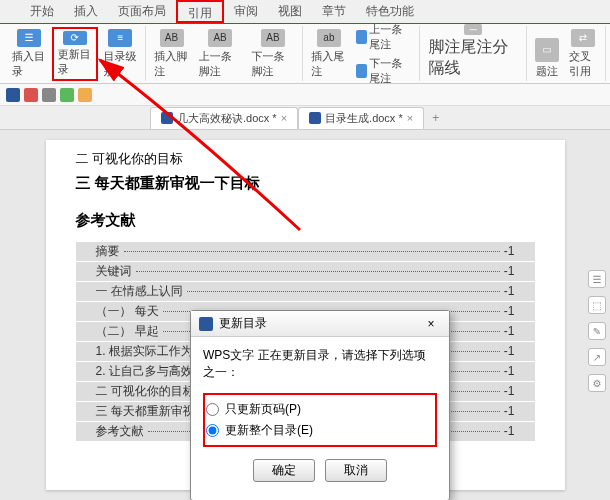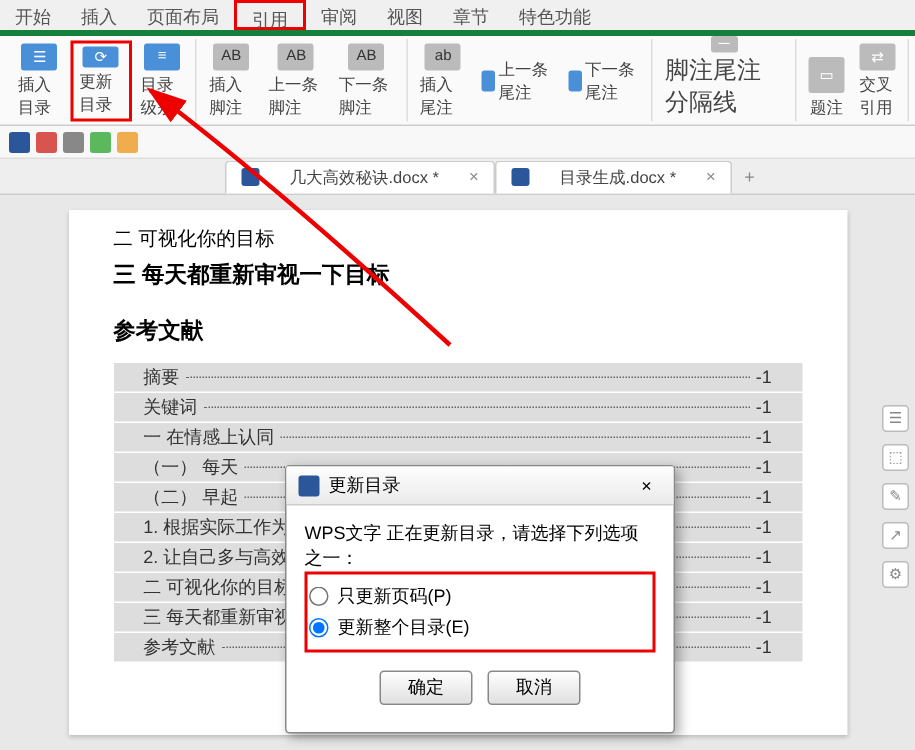--- a/index.html
+++ b/index.html
@@ -1,56 +1,56 @@
 <!DOCTYPE html>
 <html><head>
 <meta charset="utf-8">
 <style>
   * { box-sizing: border-box; margin: 0; padding: 0; font-family: "Microsoft YaHei", sans-serif; }
   body { width: 610px; height: 500px; background: #fff; overflow: hidden; position: relative; font-size: 12px; }
   
-  .tabs { display: flex; background: #f0f0f0; border-bottom: 4px solid #15803d; height: 24px; }
+  .tabs { display: flex; background: #f0f0f0; border-bottom: 1px solid #15803d; height: 24px; padding-left: 20px; }
   .tab { padding: 3px 10px; color: #555; cursor: pointer; }
   .tab.highlighted { border: 2px solid #e00; }
   
   .ribbon { display: flex; background: #fafafa; height: 60px; border-bottom: 1px solid #ccc; padding: 2px 4px; }
   .ribbon-group { display: flex; gap: 2px; border-right: 1px solid #ddd; padding: 0 4px; align-items: center; }
   .ribbon-btn { display: flex; flex-direction: column; align-items: center; justify-content: flex-end; padding: 2px 4px; font-size: 11px; color: #444; cursor: pointer; height: 54px; }
   .ribbon-btn .icon { width: 24px; height: 24px; background: #4a90d9; border-radius: 2px; margin-bottom: 2px; display:flex; align-items:center; justify-content:center; color:#fff; font-size:10px;}
   .ribbon-btn.small .icon { width: 18px; height: 18px; }
   .ribbon-btn.highlighted { border: 2px solid #e00; }
-  .ribbon-sub { display:flex; gap:2px; }
+  .ribbon-sub { display:flex; flex-direction:column; gap:2px; }
   .ribbon-sub .row { display:flex; align-items:center; gap:2px; font-size:11px; color:#444; padding:1px 4px; cursor:pointer;}
   .ribbon-sub .row .mini-icon{width:14px;height:14px;background:#4a90d9;border-radius:2px;}
   
   .quickbar { display:flex; gap:4px; padding:2px 6px; background:#f8f8f8; border-bottom:1px solid #ddd; height:22px; align-items:center;}
   .quickbar .qicon{width:14px;height:14px;border-radius:2px;}
   
   .doctabs { display:flex; background:#eee; border-bottom:1px solid #ccc; height:24px; align-items:center; padding-left:150px;}
-  .doctab { display:flex; align-items:center; gap:20px; padding:3px 10px; background:#fff; border:1px solid #ccc; border-bottom:none; font-size:11px; color:#444; border-radius:3px 3px 0 0;}
+  .doctab { display:flex; align-items:center; gap:4px; padding:3px 10px; background:#fff; border:1px solid #ccc; border-bottom:none; font-size:11px; color:#444; border-radius:3px 3px 0 0;}
   .doctab .wicon{width:12px;height:12px;background:#2b579a;border-radius:2px;}
   .doctab .close{color:#888;cursor:pointer;}
   .doctabs .plus{padding:0 8px;color:#888;cursor:pointer;}
   
   .canvas { position:relative; background:#e8e8e8; height:370px; padding:10px 0; }
   .page { background:#fff; width:519px; margin:0 auto; padding:10px 30px; min-height:350px; box-shadow:0 1px 3px rgba(0,0,0,.2);}
   .page .heading { font-size:15px; font-weight:bold; margin:6px 0; }
   .toc-line { display:flex; align-items:baseline; font-size:12px; color:#333; background:#ddd; margin:1px 0; padding:1px 20px;}
   .toc-line .dots{flex:1; border-bottom:1px dotted #666; margin:0 4px; position:relative; top:-3px;}
   .toc-line .pg{color:#333;}
   
   .sidebar-icons { position:absolute; right:4px; top:140px; display:flex; flex-direction:column; gap:8px;}
   .sidebar-icons .sicon{width:18px;height:18px;border:1px solid #bbb;border-radius:3px;background:#fff;cursor:pointer;display:flex;align-items:center;justify-content:center;font-size:10px;color:#888;}
   
   .dialog { position:absolute; left:190px; top:180px; width:260px; background:#fff; border:1px solid #888; box-shadow:3px 3px 8px rgba(0,0,0,.3); border-radius:3px;}
   .dialog .titlebar{background:linear-gradient(#fefefe,#eaeaea); padding:4px 8px; display:flex; align-items:center; gap:6px; font-size:12px; border-bottom:1px solid #ccc;}
   .dialog .titlebar .wicon{width:14px;height:14px;background:#2b579a;border-radius:2px;}
   .dialog .titlebar .close{margin-left:auto;width:20px;text-align:center;cursor:pointer;}
   .dialog .body{padding:10px 12px;}
-  .dialog .body .prompt{font-size:12px;margin-bottom:0;}
+  .dialog .body .prompt{font-size:12px;margin-bottom:12px;}
   .dialog .opts{border:2px solid #e00;padding:4px 1px;margin-bottom:8px;}
   .dialog .opts label{display:flex;align-items:center;gap:6px;font-size:12px;padding:2px 0;cursor:pointer;}
   .dialog .btns{display:flex;gap:10px;justify-content:center;padding:4px 0 8px;}
   .dialog .btns button{padding:2px 18px;font-size:12px;border:1px solid #888;background:linear-gradient(#fefefe,#e0e0e0);border-radius:3px;cursor:pointer;}
   
   .arrow-line{position:absolute;pointer-events:none;}
 </style>
 </head>
 <body>
 

